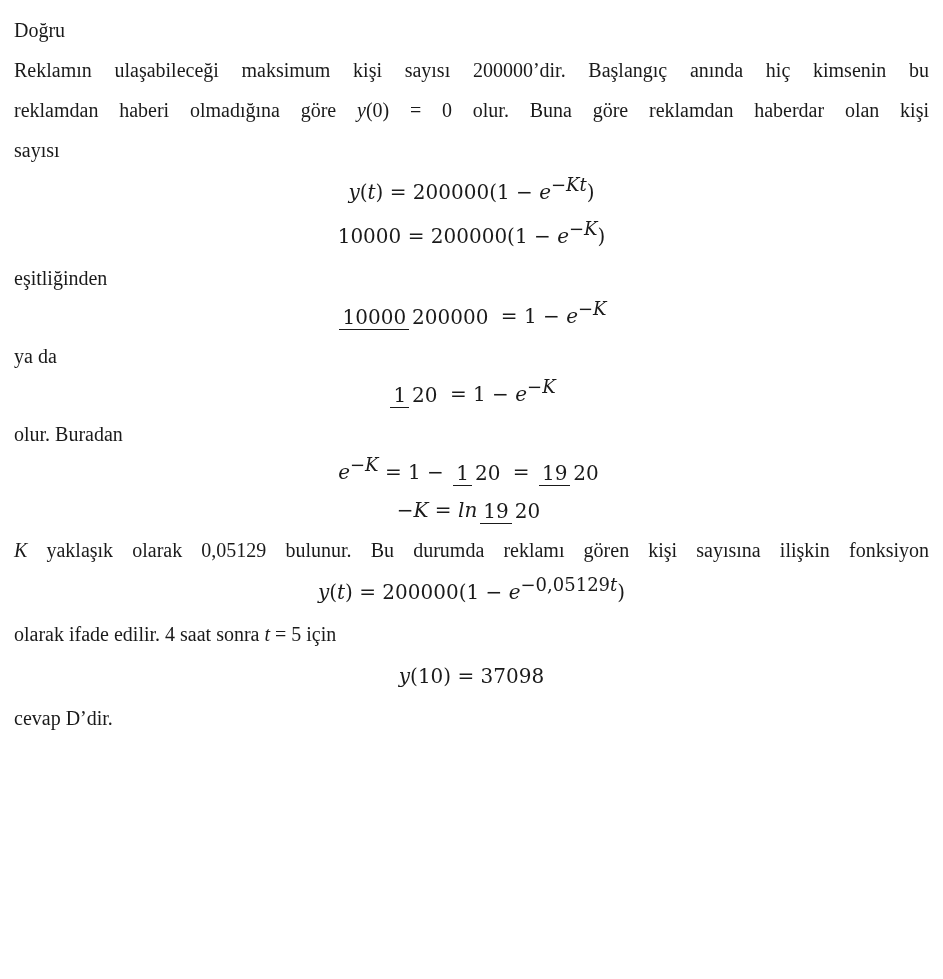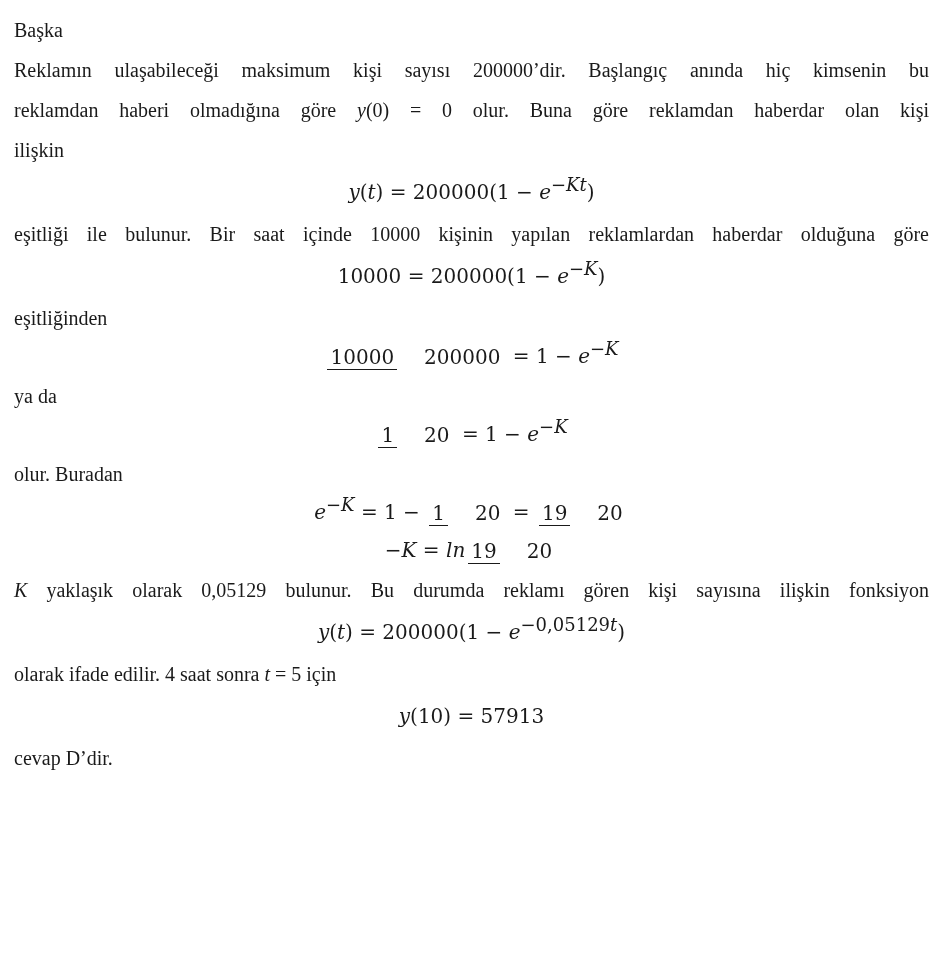--- a/index.html
+++ b/index.html
@@ -31,36 +31,35 @@
   }
   .frac {
     display: inline-flex;
     flex-direction: row;
     vertical-align: middle;
     text-align: center;
     line-height: 24px;
     margin: 0 3px;
   }
   .frac .num { border-bottom: 1.6px solid #1a1a1a; padding: 0 3px; }
-  .frac .den { padding: 0 3px; margin-left: 24px; }
+  .frac .den { padding: 0 3px; }
 </style>
 </head>
 <body>
 
 <div class="page">
 
-  <div class="line">Başka</div>
+  <div class="line">Doğru</div>
 
   <div class="line just">Reklamın ulaşabileceği maksimum kişi sayısı 200000’dir. Başlangıç anında hiç kimsenin bu</div>
   <div class="line just"><span>reklamdan haberi olmadığına göre </span><span class="mi">y</span><span>(0) = 0 olur. Buna göre reklamdan haberdar olan kişi</span></div>
-  <div class="line">ilişkin</div>
+  <div class="line">sayısı</div>
 
   <div class="eq"><span class="mi">y</span><span>(</span><span class="mi">t</span><span>) = 200000(1 − </span><span class="mi">e</span><span class="sup mi">−Kt</span><span>)</span></div>
 
-  <div class="line just">eşitliği ile bulunur. Bir saat içinde 10000 kişinin yapılan reklamlardan haberdar olduğuna göre</div>
 
   <div class="eq"><span>10000 = 200000(1 − </span><span class="mi">e</span><span class="sup mi">−K</span><span>)</span></div>
 
   <div class="line">eşitliğinden</div>
 
   <div class="eq tall"><span class="frac">
         <span class="num">10000</span>
         <span class="den">200000</span>
       </span><span> = 1 − </span><span class="mi">e</span><span class="sup mi">−K</span></div>
 
@@ -86,17 +85,17 @@
         <span class="den">20</span>
       </span></div>
 
   <div class="line just"><span class="mi">K</span><span> yaklaşık olarak 0,05129 bulunur. Bu durumda reklamı gören kişi sayısına ilişkin fonksiyon</span></div>
 
   <div class="eq"><span class="mi">y</span><span>(</span><span class="mi">t</span><span>) = 200000(1 − </span><span class="mi">e</span><span class="sup">−0,05129</span><span class="sup mi">t</span><span>)</span></div>
 
   <div class="line"><span>olarak ifade edilir. 4 saat sonra </span><span class="mi">t</span><span> = 5 için</span></div>
 
 
-  <div class="eq"><span class="mi">y</span><span>(10) = 57913</span></div>
+  <div class="eq"><span class="mi">y</span><span>(10) = 37098</span></div>
 
   <div class="line">cevap D’dir.</div>
 
 </div>
 
 </body></html>

